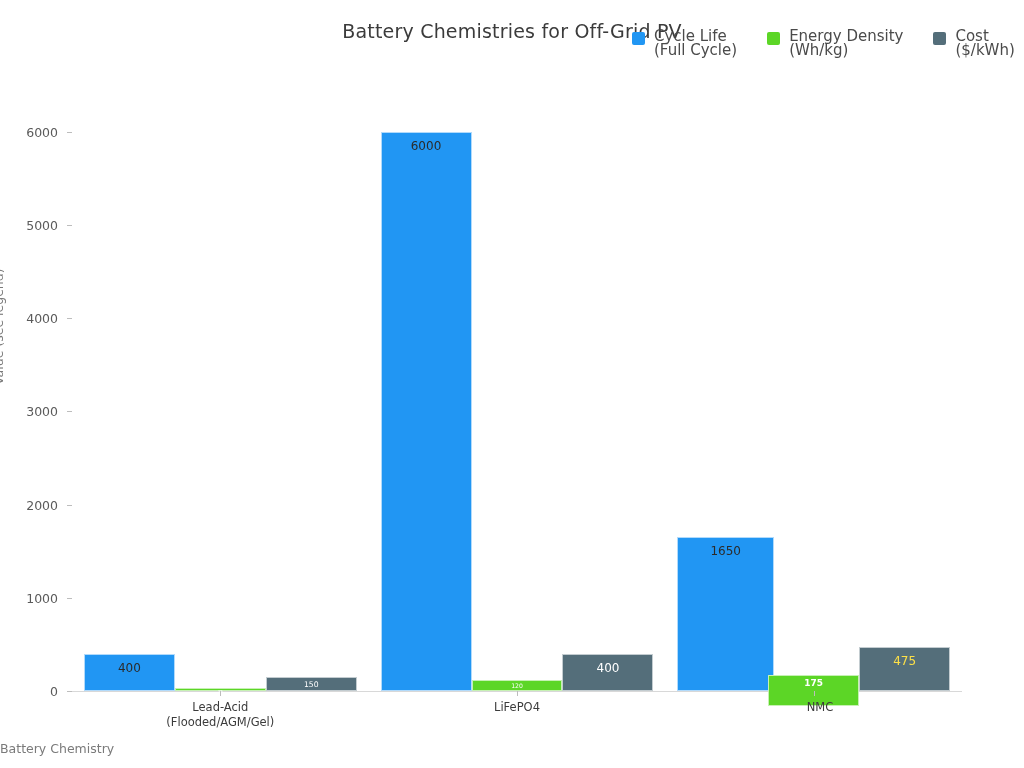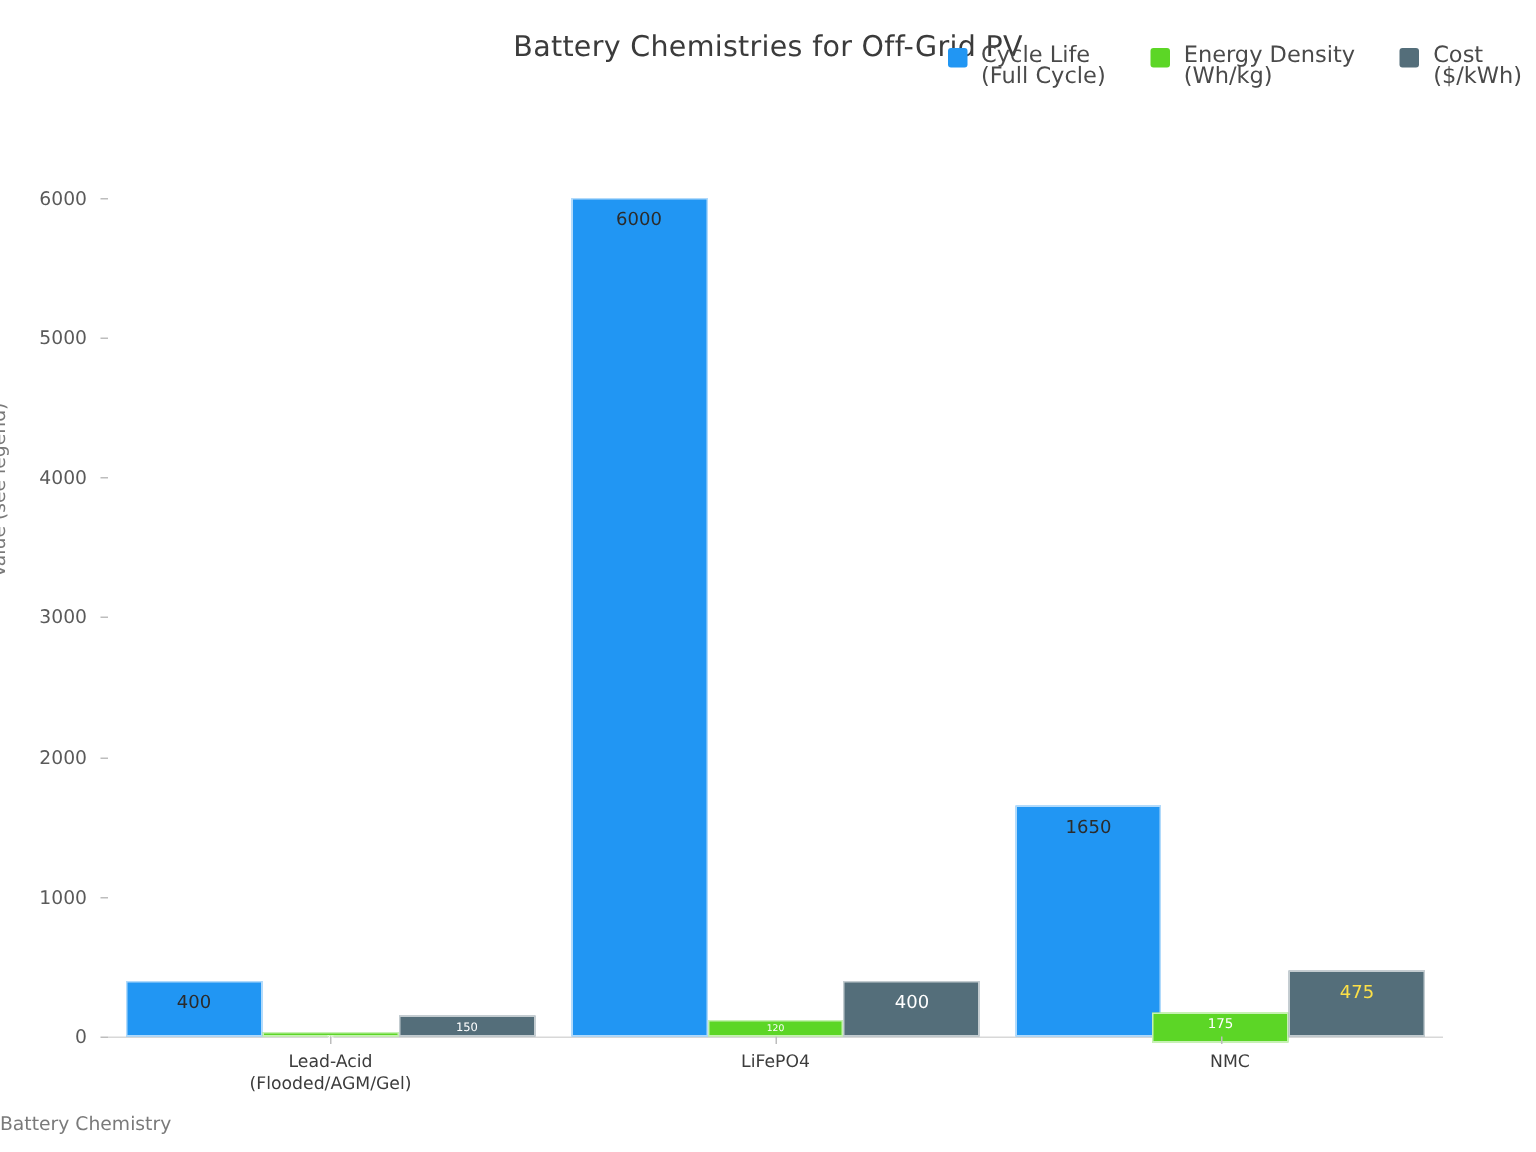--- a/index.html
+++ b/index.html
@@ -141,21 +141,21 @@
       </div>
       <div class="bar" style="left: 471.511px; width: 90.9778px; height: 11.181px; top: 679.819px; bottom: auto; background: rgb(92, 214, 38);">
         <div class="barlabel" style="font-size: 6.14952px; color: rgb(255, 255, 255); top: 1.51571px;">120</div>
       </div>
       <div class="bar" style="left: 562.489px; width: 90.9778px; height: 37.2698px; top: 653.73px; bottom: auto; background: rgb(84, 110, 122);">
         <div class="barlabel" style="font-size: 12px; color: rgb(255, 255, 255); top: 6px;">400</div>
       </div>
       <div class="bar" style="left: 677.2px; width: 97px; height: 153.738px; top: 537.262px; bottom: auto; background: rgb(33, 150, 243);">
         <div class="barlabel" style="font-size: 12px; color: rgb(43, 43, 43); top: 6px;">1650</div>
       </div>
-      <div class="bar" style="left: 768.178px; width: 90.9778px; height: 20px; top: 674.694px; bottom: auto; background: rgb(92, 214, 38);">
+      <div class="bar" style="left: 768.178px; width: 90.9778px; height: 31px; top: 674.694px; bottom: auto; background: rgb(92, 214, 38); font-weight: bold;">
         <div class="barlabel" style="font-size: 8.96806px; color: rgb(255, 255, 255); top: 2.66875px;">175</div>
       </div>
       <div class="bar" style="left: 859.156px; width: 90.9778px; height: 44.2579px; top: 646.742px; bottom: auto; background: rgb(84, 110, 122);">
         <div class="barlabel" style="font-size: 12px; color: #fde047; top: 6px;">475</div>
       </div>
     </div>
   <div id="xticks">
       <div class="xtickmark" style="left: 220.333px;"></div>
       <div class="xtick-label" style="left: 220.333px;"><span>Lead-Acid</span><br><span>(Flooded/AGM/Gel)</span></div>
       <div class="xtickmark" style="left: 517px;"></div>

